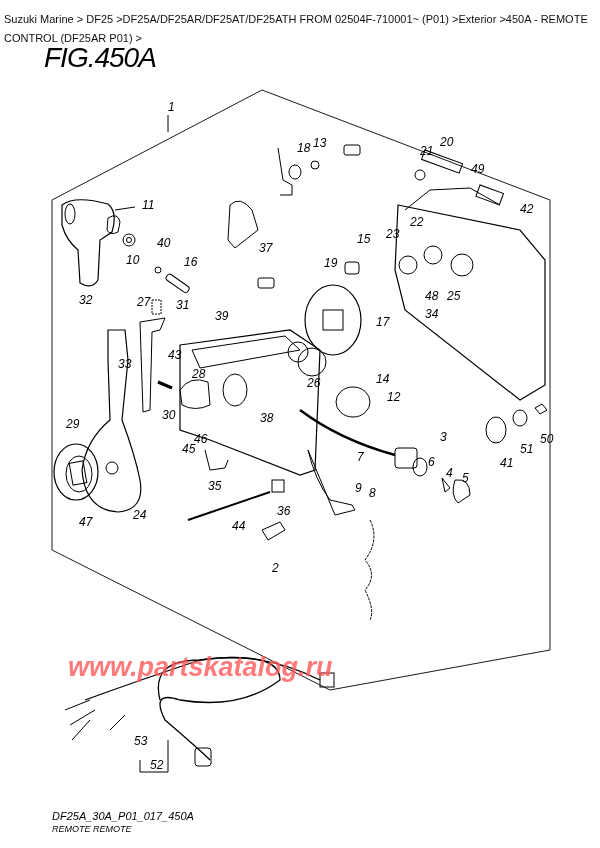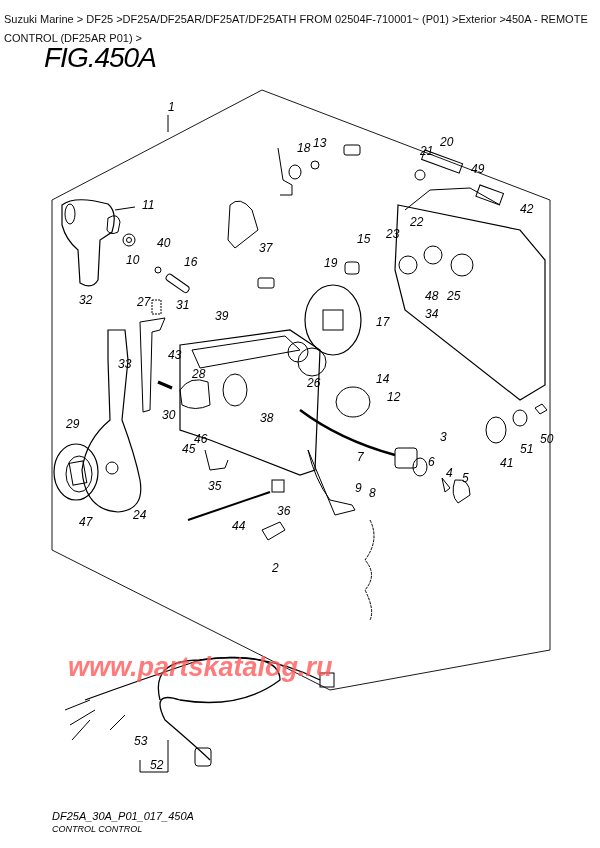--- a/index.html
+++ b/index.html
@@ -158,13 +158,13 @@
       <text x="540" y="443" class="lbl">50</text>
       <text x="520" y="453" class="lbl">51</text>
       <text x="150" y="769" class="lbl">52</text>
       <text x="134" y="745" class="lbl">53</text>
     </g>
 </svg>
 
 <div class="watermark">www.partskatalog.ru</div>
 
 <div class="footer-code">DF25A_30A_P01_017_450A</div>
-<div class="footer-name">CONTROL CONTROL</div>
+<div class="footer-name">REMOTE REMOTE</div>
 
 </body></html>

